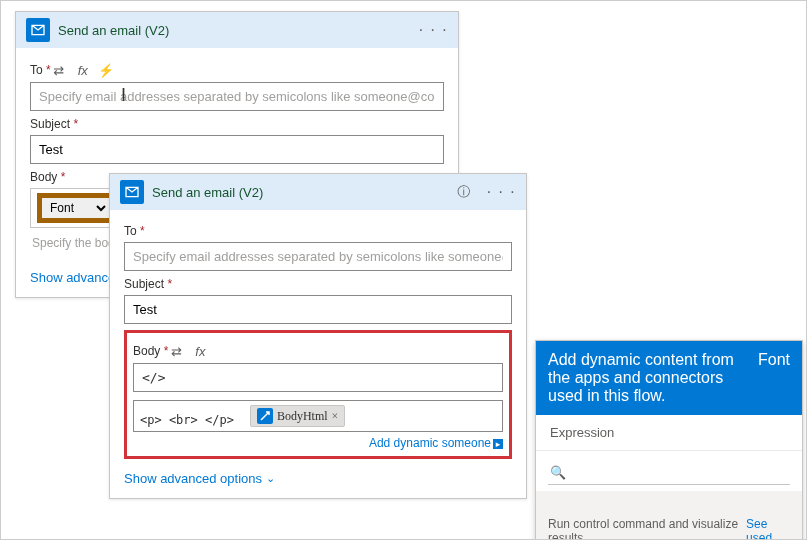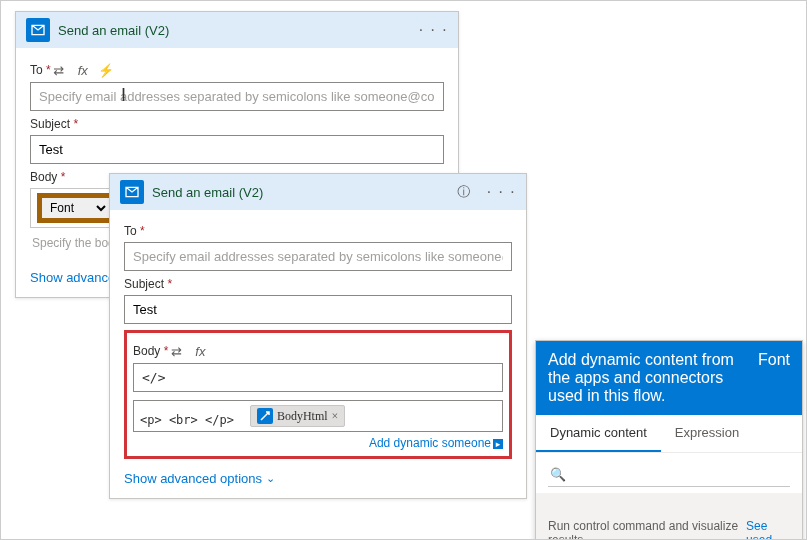--- a/index.html
+++ b/index.html
@@ -166,21 +166,20 @@
       </div>
   </div>
 </div>
 
 <div class="dyn-panel">
   <div class="dyn-head">
     <span>Add dynamic content from the apps and connectors used in this flow.</span>
     <span class="dyn-hide">Font</span>
   </div>
   <div class="tabs">
-    <div class="tab active">Dynamic content</div>
     <div class="tab">Expression</div>
   </div>
   <div class="search">
     <span>🔍</span>
   </div>
   <div class="section-head">
     <span>Run control command and visualize results</span>
     <span class="seemore">See used</span>
   </div>
   <div class="item">

